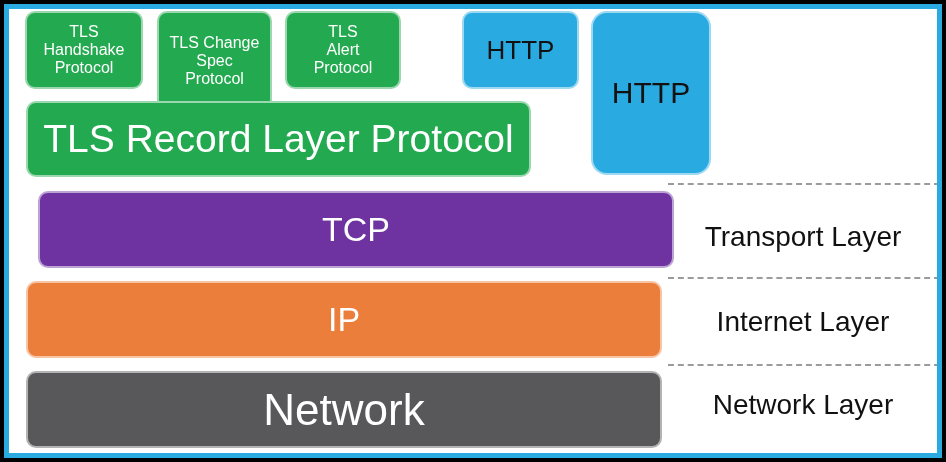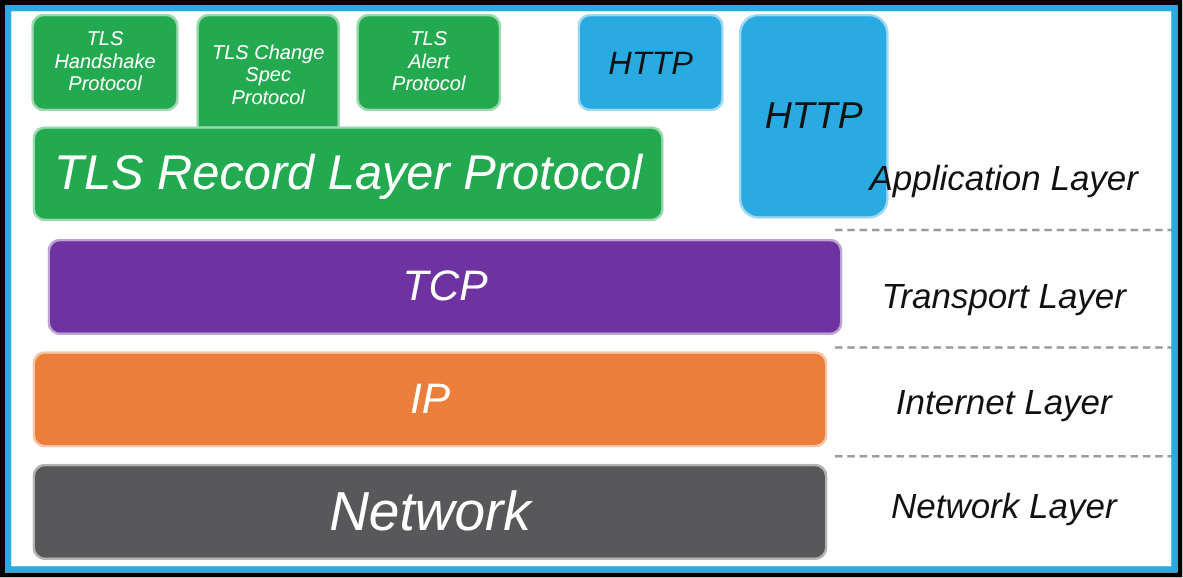--- a/index.html
+++ b/index.html
@@ -9,21 +9,20 @@
     font-family: "Liberation Sans", sans-serif;
   }
   .canvas {
     position: relative;
     width: 946px;
     height: 462px;
     box-sizing: border-box;
     border: 4px solid #000000;
     background: #ffffff;
     overflow: hidden;
-    font-style: italic;
   }
   
   .canvas::before {
     content: "";
     position: absolute;
     inset: 0;
     border: 5px solid var(--frame_blue, #29abe2);
     pointer-events: none;
     z-index: 5;
   }
@@ -108,21 +107,20 @@
   <div class="block blue b-http-side">HTTP</div>
 
   <div class="block green b-record">TLS Record Layer Protocol</div>
 
   <div class="block purple b-tcp">TCP</div>
 
   <div class="block orange b-ip">IP</div>
 
   <div class="block gray b-network">Network</div>
 
-  <div class="layer-label l-application">Application Layer</div>
 
   <div class="layer-label l-transport">Transport Layer</div>
 
   <div class="layer-label l-internet">Internet Layer</div>
 
   <div class="layer-label l-network">Network Layer</div>
 
   <div class="divider d-1"></div>
   <div class="divider d-2"></div>
   <div class="divider d-3"></div>

